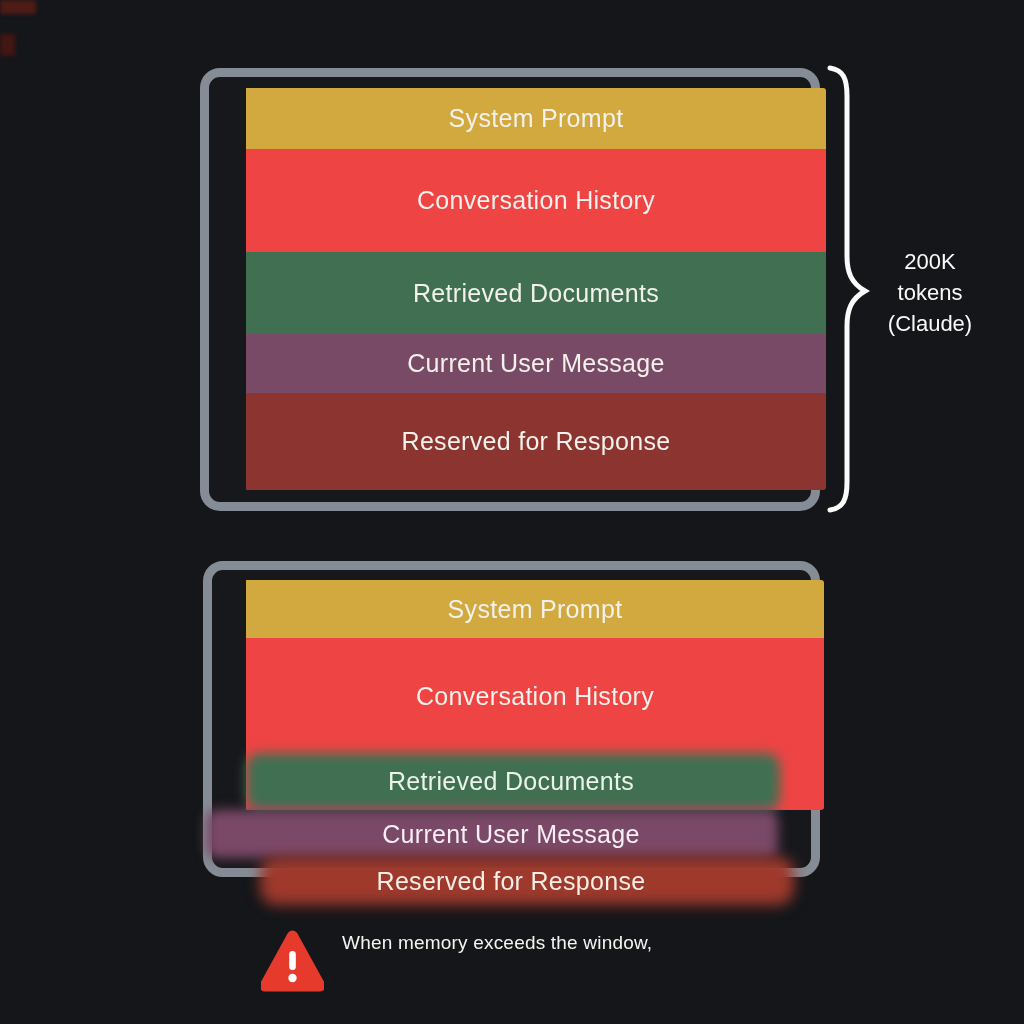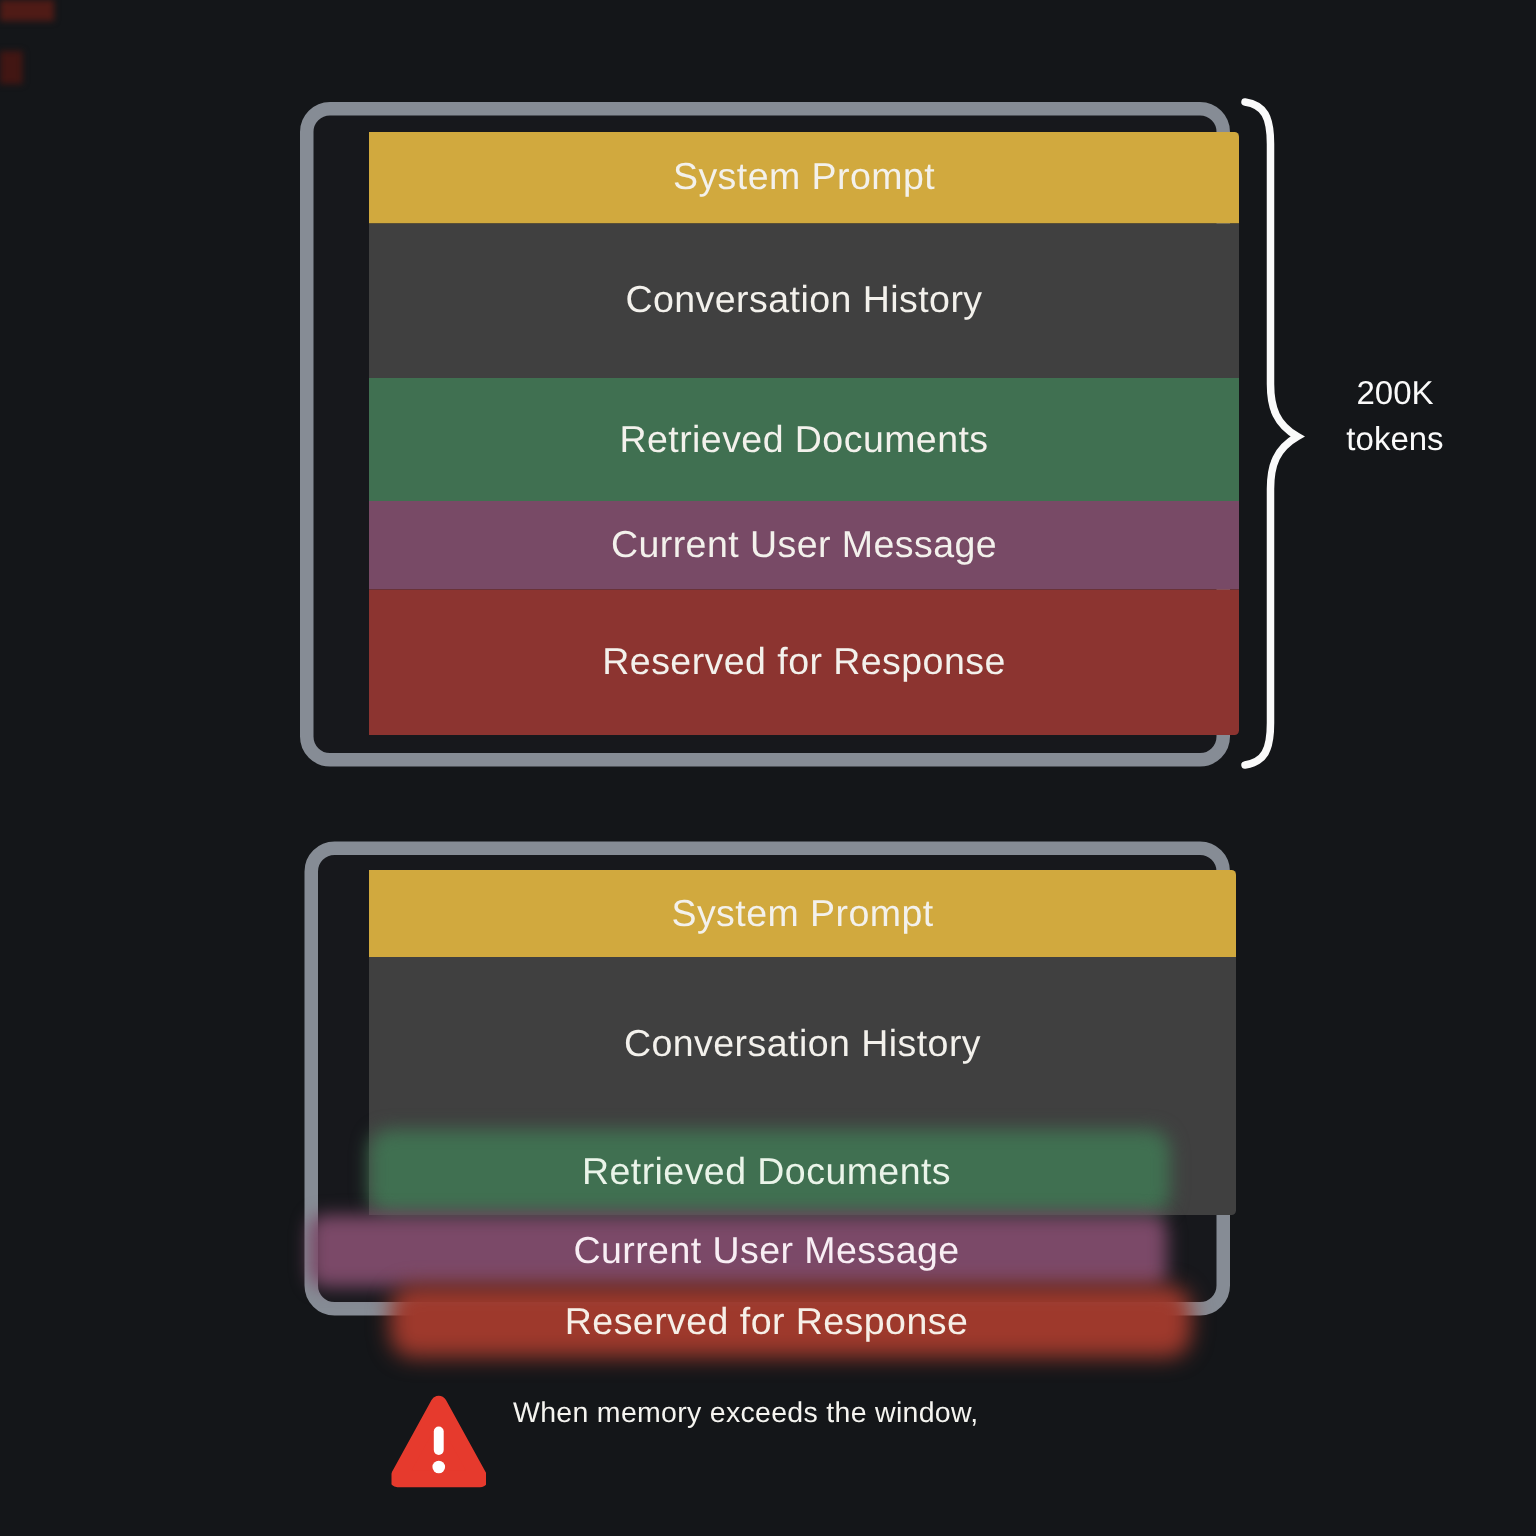--- a/index.html
+++ b/index.html
@@ -21,21 +21,21 @@
   .top-stack    { left:13px; top:11px; width:580px; height:402px; }
   .bottom-stack { left:10px; top:10px; width:578px; height:230px; }
 
   .band {
     display:flex; align-items:center; justify-content:center;
     font-size:25px; font-weight:500; color:#f3f1ec; letter-spacing:0.3px;
   }
   .band span { display:block; }
 
   .c-yellow { background:#d1a93e; }
-  .c-blue   { background:#404040; }
+  .c-blue   { background:#ef4444; }
   .c-green  { background:#407051; }
   .c-purple { background:#784a66; }
   .c-red    { background:#8c3430; }
 
   .h-sys  { height:61px; }
   .h-conv { height:103px; }
   .h-ret  { height:82px; }
   .h-cur  { height:59px; }
   .h-res  { height:97px; }
 
@@ -110,20 +110,21 @@
         </div>
     </div>
   </div>
 
   <svg class="brace" viewBox="0 0 44 450" aria-hidden="true">
     <path d="M4,4 C17,6 21,14 21,32 L21,192 C21,208 25,219 39,227 C25,235 21,246 21,262 L21,418 C21,436 17,444 4,446" fill="none" stroke="#fafafa" stroke-width="5" stroke-linecap="round"></path>
   </svg>
   <div class="capacity-label">
     <span>200K</span>
     <span>tokens</span>
+    <span>(Claude)</span>
   </div>
 
   <div class="window bottom-window">
     <div class="band-stack bottom-stack">
       <div class="band c-yellow bh-sys">
           <span>System Prompt</span>
         </div>
       <div class="band c-blue bh-conv">
           <span>Conversation History</span>
         </div>

